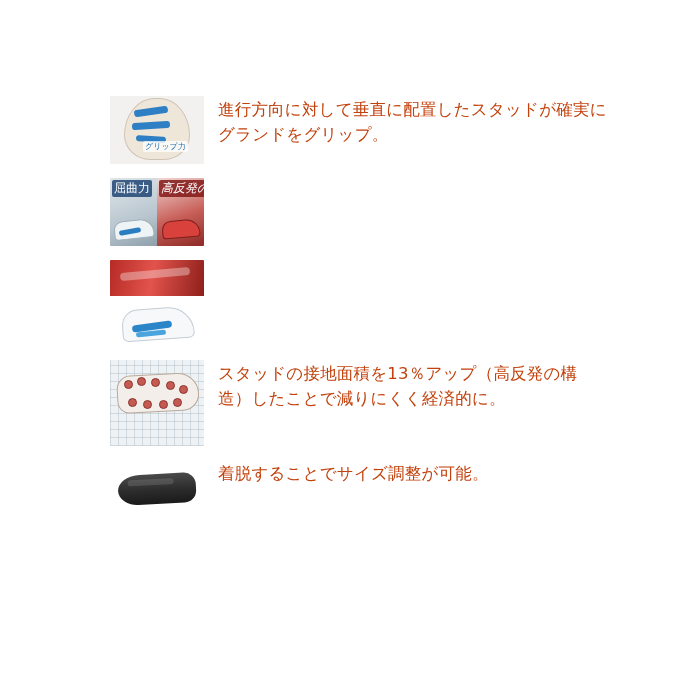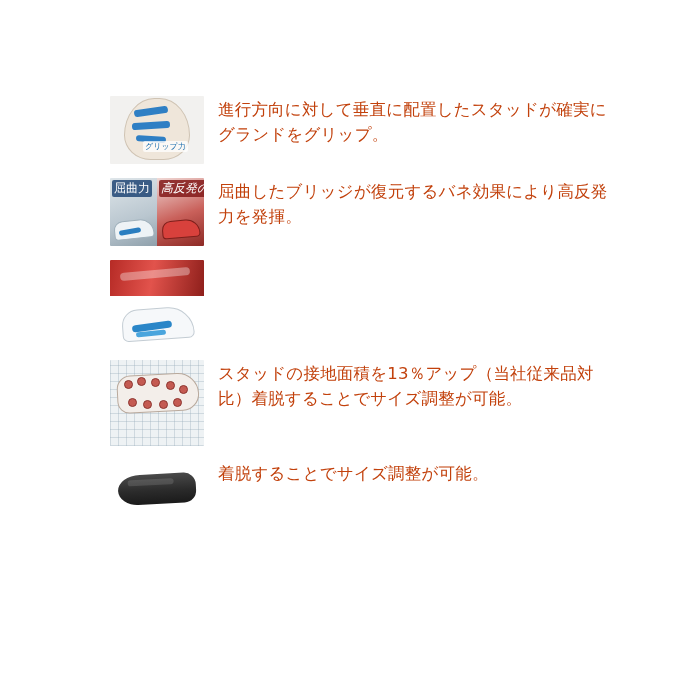--- a/index.html
+++ b/index.html
@@ -232,21 +232,20 @@
         <div class="half l">
           <div class="tag">屈曲力</div>
           <div class="shoe-l"></div>
           <div class="swoosh"></div>
         </div>
         <div class="half r">
           <div class="tag red">高反発の構造</div>
           <div class="shoe-r"></div>
         </div>
       </div>
-      <div class="feature-text">屈曲したブリッジが復元するバネ効果により高反発力を発揮。</div>
     </div>
 
     <div class="feature-row row-tall">
       <div class="thumb t3">
         <div class="band"></div>
         <div class="band-hl"></div>
         <div class="boot"></div>
         <div class="b-swoosh"></div>
         <div class="b-swoosh2"></div>
       </div>
@@ -259,21 +258,21 @@
         <div class="stud s1"></div>
         <div class="stud s2"></div>
         <div class="stud s3"></div>
         <div class="stud s4"></div>
         <div class="stud s5"></div>
         <div class="stud s6"></div>
         <div class="stud s7"></div>
         <div class="stud s8"></div>
         <div class="stud s9"></div>
       </div>
-      <div class="feature-text">スタッドの接地面積を13％アップ（当社従来品対比）着脱することでサイズ調整が可能。</div>
+      <div class="feature-text">スタッドの接地面積を13％アップ（高反発の構造）したことで減りにくく経済的に。</div>
     </div>
 
     <div class="feature-row">
       <div class="thumb t6">
         <div class="insole"></div>
       </div>
       <div class="feature-text">着脱することでサイズ調整が可能。</div>
     </div>
 
   </div>

